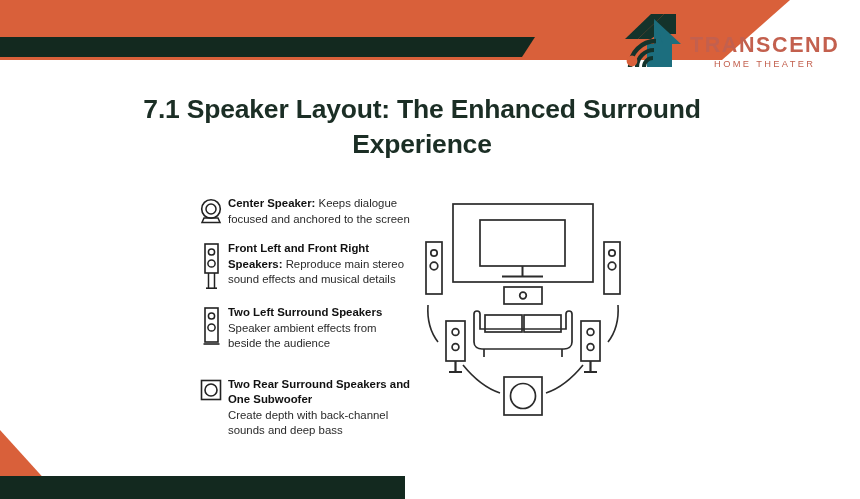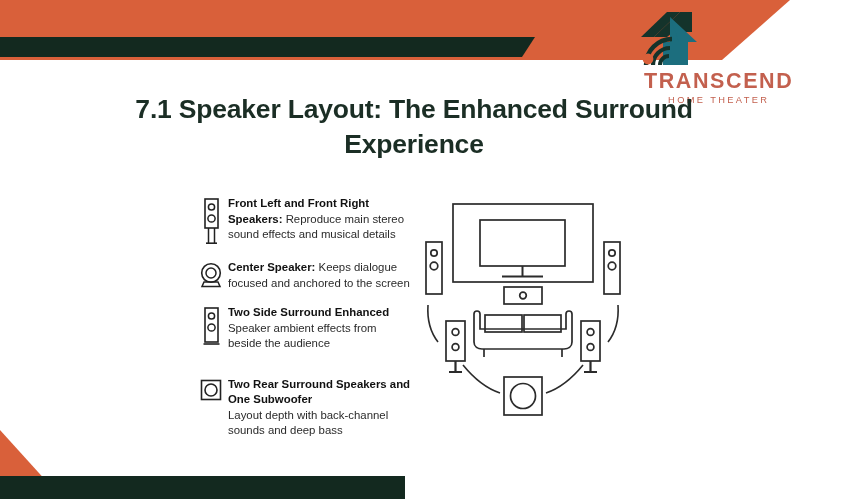--- a/index.html
+++ b/index.html
@@ -16,23 +16,23 @@
     overflow: hidden;
   }
 
   
   .deco-layer { position: absolute; inset: 0; pointer-events: none; }
   .deco-svg { position: absolute; top: 0; left: 0; width: 860px; height: 499px; }
 
   
   .logo {
     position: absolute;
-    top: 7px; left: 640px;
+    top: 7px; left: 624px;
     width: 180px; height: 62px;
-    display: flex; align-items: flex-start; flex-direction: column;
+    display: flex; align-items: flex-end;
   }
   .logo-mark { width: 62px; height: 58px; flex: 0 0 62px; }
   .logo-text { margin-left: 4px; line-height: 1; padding-top: 2px; }
   .logo-word {
     font-size: 21.5px;
     font-weight: bold;
     letter-spacing: 1.6px;
     color: #C3604E;
     font-family: "Liberation Sans", sans-serif;
     white-space: nowrap;
@@ -42,21 +42,21 @@
     letter-spacing: 2.35px;
     color: #C3604E;
     margin-top: 3px;
     white-space: nowrap;
     text-align: center;
   }
 
   
   .title {
     position: absolute;
-    top: 92px; left: 124px;
+    top: 92px; left: 132px;
     width: 580px;
     text-align: center;
     font-size: 26.5px;
     font-weight: bold;
     line-height: 1.33;
     letter-spacing: -0.2px;
     color: #1B2E25;
   }
 
   
@@ -135,70 +135,70 @@
       <div class="logo-sub">HOME THEATER</div>
     </div>
   </div>
 
   <div class="title">7.1 Speaker Layout: The Enhanced Surround Experience</div>
 
   <div class="bullets">
 
     <div class="bullet">
       <div class="bullet-icon">
+        <svg width="24" height="26" viewBox="0 0 24 26" xmlns="http://www.w3.org/2000/svg">
+          <circle cx="12" cy="11" r="9.3" fill="none" stroke="#222" stroke-width="1.6"></circle>
+          <circle cx="12" cy="11" r="5" fill="none" stroke="#222" stroke-width="1.5"></circle>
+          <path d="M5,20 L19,20 L21,24.5 L3,24.5 Z" fill="none" stroke="#222" stroke-width="1.5"></path>
+        </svg>
+      </div>
+      <div class="bullet-body">
+        <b>Center Speaker:</b><span> Keeps dialogue focused and anchored to the screen</span>
+      </div>
+    </div>
+
+    <div class="bullet">
+      <div class="bullet-icon">
         <svg width="19" height="48" viewBox="0 0 19 48" xmlns="http://www.w3.org/2000/svg">
           <rect x="3" y="1" width="13" height="29" fill="none" stroke="#222" stroke-width="1.6"></rect>
           <circle cx="9.5" cy="9" r="3.1" fill="none" stroke="#222" stroke-width="1.5"></circle>
           <circle cx="9.5" cy="20.5" r="3.6" fill="none" stroke="#222" stroke-width="1.5"></circle>
           <line x1="6.5" y1="30" x2="6.5" y2="45" stroke="#222" stroke-width="1.5"></line>
           <line x1="12.5" y1="30" x2="12.5" y2="45" stroke="#222" stroke-width="1.5"></line>
           <line x1="4" y1="45.2" x2="15" y2="45.2" stroke="#222" stroke-width="1.6"></line>
         </svg>
       </div>
       <div class="bullet-body">
         <b>Front Left and Front Right Speakers:</b><span> Reproduce main stereo sound effects and musical details</span>
       </div>
     </div>
 
     <div class="bullet">
       <div class="bullet-icon">
-        <svg width="24" height="26" viewBox="0 0 24 26" xmlns="http://www.w3.org/2000/svg">
-          <circle cx="12" cy="11" r="9.3" fill="none" stroke="#222" stroke-width="1.6"></circle>
-          <circle cx="12" cy="11" r="5" fill="none" stroke="#222" stroke-width="1.5"></circle>
-          <path d="M5,20 L19,20 L21,24.5 L3,24.5 Z" fill="none" stroke="#222" stroke-width="1.5"></path>
-        </svg>
-      </div>
-      <div class="bullet-body">
-        <b>Center Speaker:</b><span> Keeps dialogue focused and anchored to the screen</span>
-      </div>
-    </div>
-
-    <div class="bullet">
-      <div class="bullet-icon">
         <svg width="19" height="40" viewBox="0 0 19 40" xmlns="http://www.w3.org/2000/svg">
           <rect x="3" y="1" width="13" height="34" fill="none" stroke="#222" stroke-width="1.6"></rect>
           <circle cx="9.5" cy="9" r="3.1" fill="none" stroke="#222" stroke-width="1.5"></circle>
           <circle cx="9.5" cy="20.5" r="3.6" fill="none" stroke="#222" stroke-width="1.5"></circle>
           <line x1="1.5" y1="37" x2="17.5" y2="37" stroke="#222" stroke-width="1.6"></line>
         </svg>
       </div>
       <div class="bullet-body">
-        <b>Two Side Surround Enhanced</b><br><span> Speaker ambient effects from beside the audience</span>
+        <b>Two Left Surround Speakers</b><br><span> Speaker ambient effects from beside the audience</span>
       </div>
     </div>
 
     <div class="bullet">
       <div class="bullet-icon">
         <svg width="22" height="22" viewBox="0 0 22 22" xmlns="http://www.w3.org/2000/svg">
           <rect x="1.5" y="1.5" width="19" height="19" fill="none" stroke="#222" stroke-width="1.6"></rect>
           <circle cx="11" cy="11" r="6" fill="none" stroke="#222" stroke-width="1.6"></circle>
         </svg>
       </div>
       <div class="bullet-body">
-        <b>Two Rear Surround Speakers and One Subwoofer</b><br><span> Layout depth with back-channel sounds and deep bass</span>
+        <b>Two Rear Surround Speakers and One Subwoofer</b><br><span> Create depth with back-channel sounds and deep bass</span>
       </div>
     </div>
 
   </div>
 
   <div class="diagram">
     <svg viewBox="0 0 210 235" xmlns="http://www.w3.org/2000/svg" fill="none" stroke="#2b2b2b" stroke-width="1.7">
 
       <rect x="35" y="14" width="140" height="78"></rect>
 

